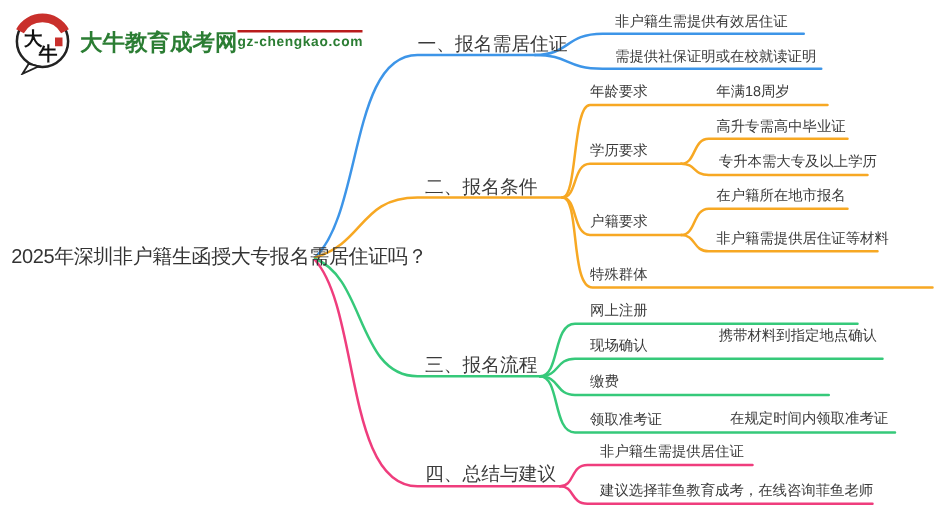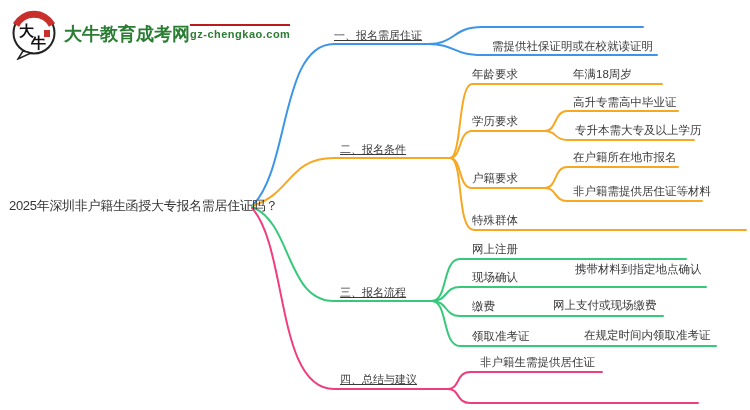--- a/index.html
+++ b/index.html
@@ -5,22 +5,22 @@
   html,body{margin:0;padding:0;background:#fff;}
   .stage{
     position:relative;width:750px;height:410px;background:#fff;overflow:hidden;
     font-family:"Liberation Sans", sans-serif;
   }
   .wires{position:absolute;left:0;top:0;}
   .node{
     position:absolute;white-space:nowrap;color:#3a3a3a;
     font-size:11.5px;line-height:13px;letter-spacing:0;
   }
-  .root{font-size:13px;letter-spacing:-0.3px;color:#333;}
-  .lbl{font-size:11px;text-decoration:underline;}
+  .root{font-size:16px;letter-spacing:-0.3px;color:#333;}
+  .lbl{font-size:15px;}
   
   .logo{position:absolute;left:10px;top:8px;display:flex;align-items:center;gap:6px;}
   .logo-text{display:flex;flex-direction:row;}
   .logo-title{font-size:18px;font-weight:bold;color:#2b7d33;line-height:22px;}
   .logo-domain{
     font-size:11px;font-weight:bold;color:#2b7d33;line-height:15px;
     border-top:2px solid #b91c1c;margin-top:1px;padding-top:1px;letter-spacing:0.5px;
   }
 </style>
 </head>
@@ -70,38 +70,39 @@
     </svg>
     <div class="logo-text">
       <div class="logo-title">大牛教育成考网</div>
       <div class="logo-domain">gz-chengkao.com</div>
     </div>
   </div>
 
   <div class="node root" style="left:9px;top:199px">2025年深圳非户籍生函授大专报名需居住证吗？</div>
 
   <div class="node lbl" style="left:334px;top:29px">一、报名需居住证</div>
+  <div class="node" style="left:492px;top:12px">非户籍生需提供有效居住证</div>
   <div class="node" style="left:492px;top:40px">需提供社保证明或在校就读证明</div>
 
   <div class="node lbl" style="left:340px;top:143px">二、报名条件</div>
   <div class="node" style="left:472px;top:68px">年龄要求</div>
   <div class="node" style="left:573px;top:68px">年满18周岁</div>
   <div class="node" style="left:472px;top:115px">学历要求</div>
   <div class="node" style="left:573px;top:96px">高升专需高中毕业证</div>
   <div class="node" style="left:575px;top:124px">专升本需大专及以上学历</div>
   <div class="node" style="left:472px;top:172px">户籍要求</div>
   <div class="node" style="left:573px;top:151px">在户籍所在地市报名</div>
   <div class="node" style="left:573px;top:185px">非户籍需提供居住证等材料</div>
   <div class="node" style="left:472px;top:214px">特殊群体</div>
 
   <div class="node lbl" style="left:340px;top:286px">三、报名流程</div>
   <div class="node" style="left:472px;top:243px">网上注册</div>
   <div class="node" style="left:472px;top:271px">现场确认</div>
   <div class="node" style="left:575px;top:263px">携带材料到指定地点确认</div>
   <div class="node" style="left:472px;top:300px">缴费</div>
-  <div class="node" style="left:553px;top:299px">网上支付或现场缴费</div>
   <div class="node" style="left:472px;top:330px">领取准考证</div>
   <div class="node" style="left:584px;top:329px">在规定时间内领取准考证</div>
 
   <div class="node lbl" style="left:340px;top:373px">四、总结与建议</div>
   <div class="node" style="left:480px;top:356px">非户籍生需提供居住证</div>
+  <div class="node" style="left:480px;top:387px">建议选择菲鱼教育成考，在线咨询菲鱼老师</div>
 
 </div>
 
 </body></html>

